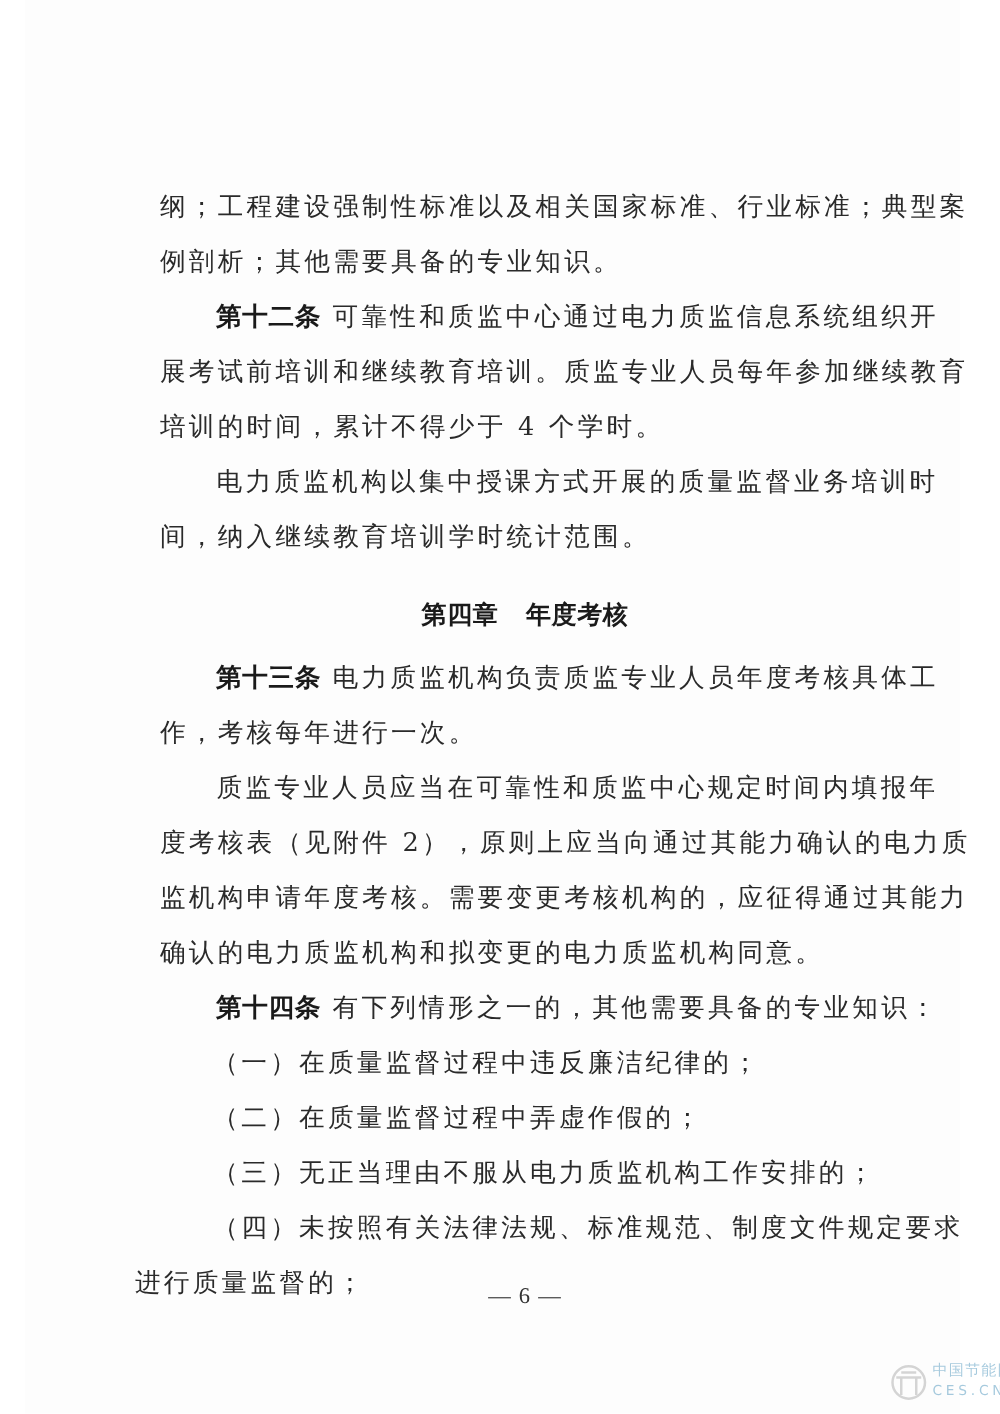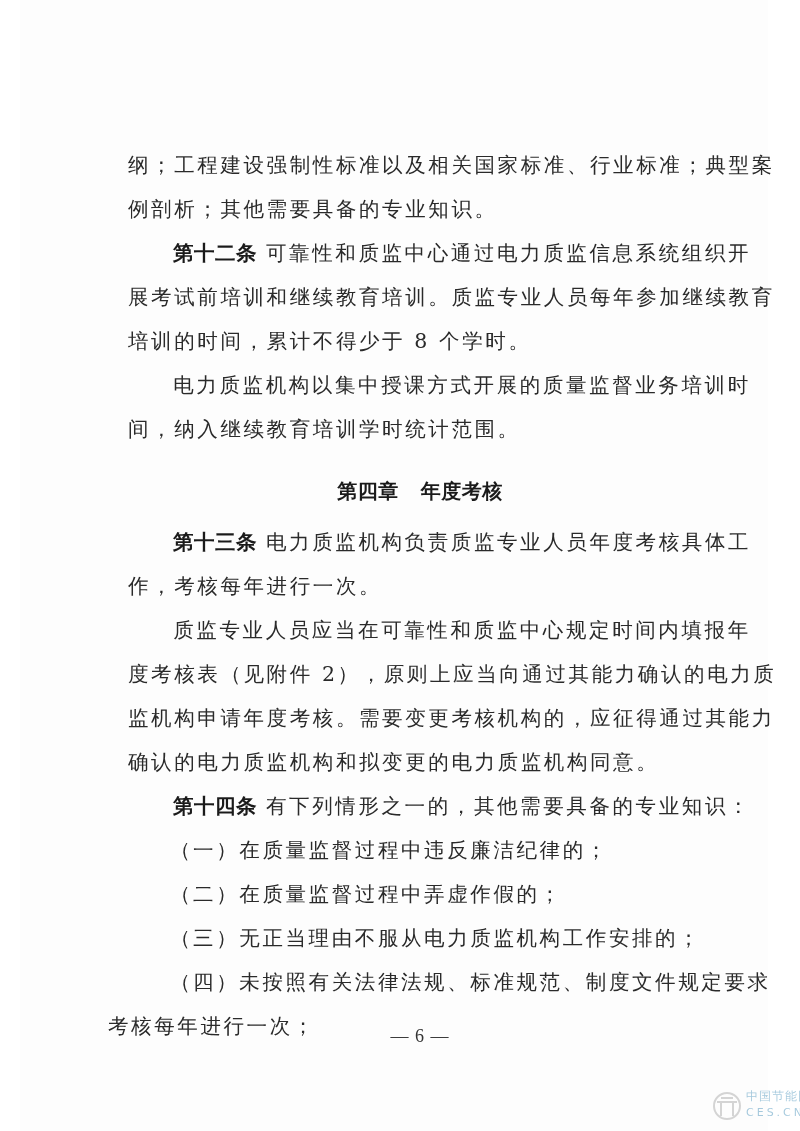--- a/index.html
+++ b/index.html
@@ -39,21 +39,21 @@
 
 <div class="page">
 
   <div class="line" style="top:150px">纲；工程建设强制性标准以及相关国家标准、行业标准；典型案</div>
   <div class="line" style="top:194px">例剖析；其他需要具备的专业知识。</div>
 
   <div class="line indent" style="top:238px">
     <span class="bold">第十二条</span><span> 可靠性和质监中心通过电力质监信息系统组织开</span>
   </div>
   <div class="line" style="top:282px">展考试前培训和继续教育培训。质监专业人员每年参加继续教育</div>
-  <div class="line" style="top:326px">培训的时间，累计不得少于 8 个学时。</div>
+  <div class="line" style="top:326px">培训的时间，累计不得少于 4 个学时。</div>
   <div class="line indent" style="top:370px">电力质监机构以集中授课方式开展的质量监督业务培训时</div>
   <div class="line" style="top:414px">间，纳入继续教育培训学时统计范围。</div>
 
   <div class="heading" style="top:476px">
     <span>第四章</span><span class="gap"></span><span>年度考核</span>
   </div>
 
   <div class="line indent" style="top:527px">
     <span class="bold">第十三条</span><span> 电力质监机构负责质监专业人员年度考核具体工</span>
   </div>
@@ -76,13 +76,13 @@
   <div class="watermark">
     <svg width="30" height="32" viewBox="0 0 30 32" style="position:absolute;left:0;top:4px">
       <circle cx="15" cy="16" r="13" fill="none" stroke="#8a8a8a" stroke-width="2"></circle>
       <path d="M5 12 H25 M9 12 V26 M21 12 V26 M9 8 H21" stroke="#8a8a8a" stroke-width="2" fill="none"></path>
     </svg>
     <span class="wm-cn">中国节能网</span>
     <span class="wm-en">CES.CN</span>
   </div>
 </div>
 
-<div class="line" style="top:1011px; left:108px; position:absolute">考核每年进行一次；</div>
+<div class="line" style="top:1011px; left:108px; position:absolute">进行质量监督的；</div>
 
 </body></html>

